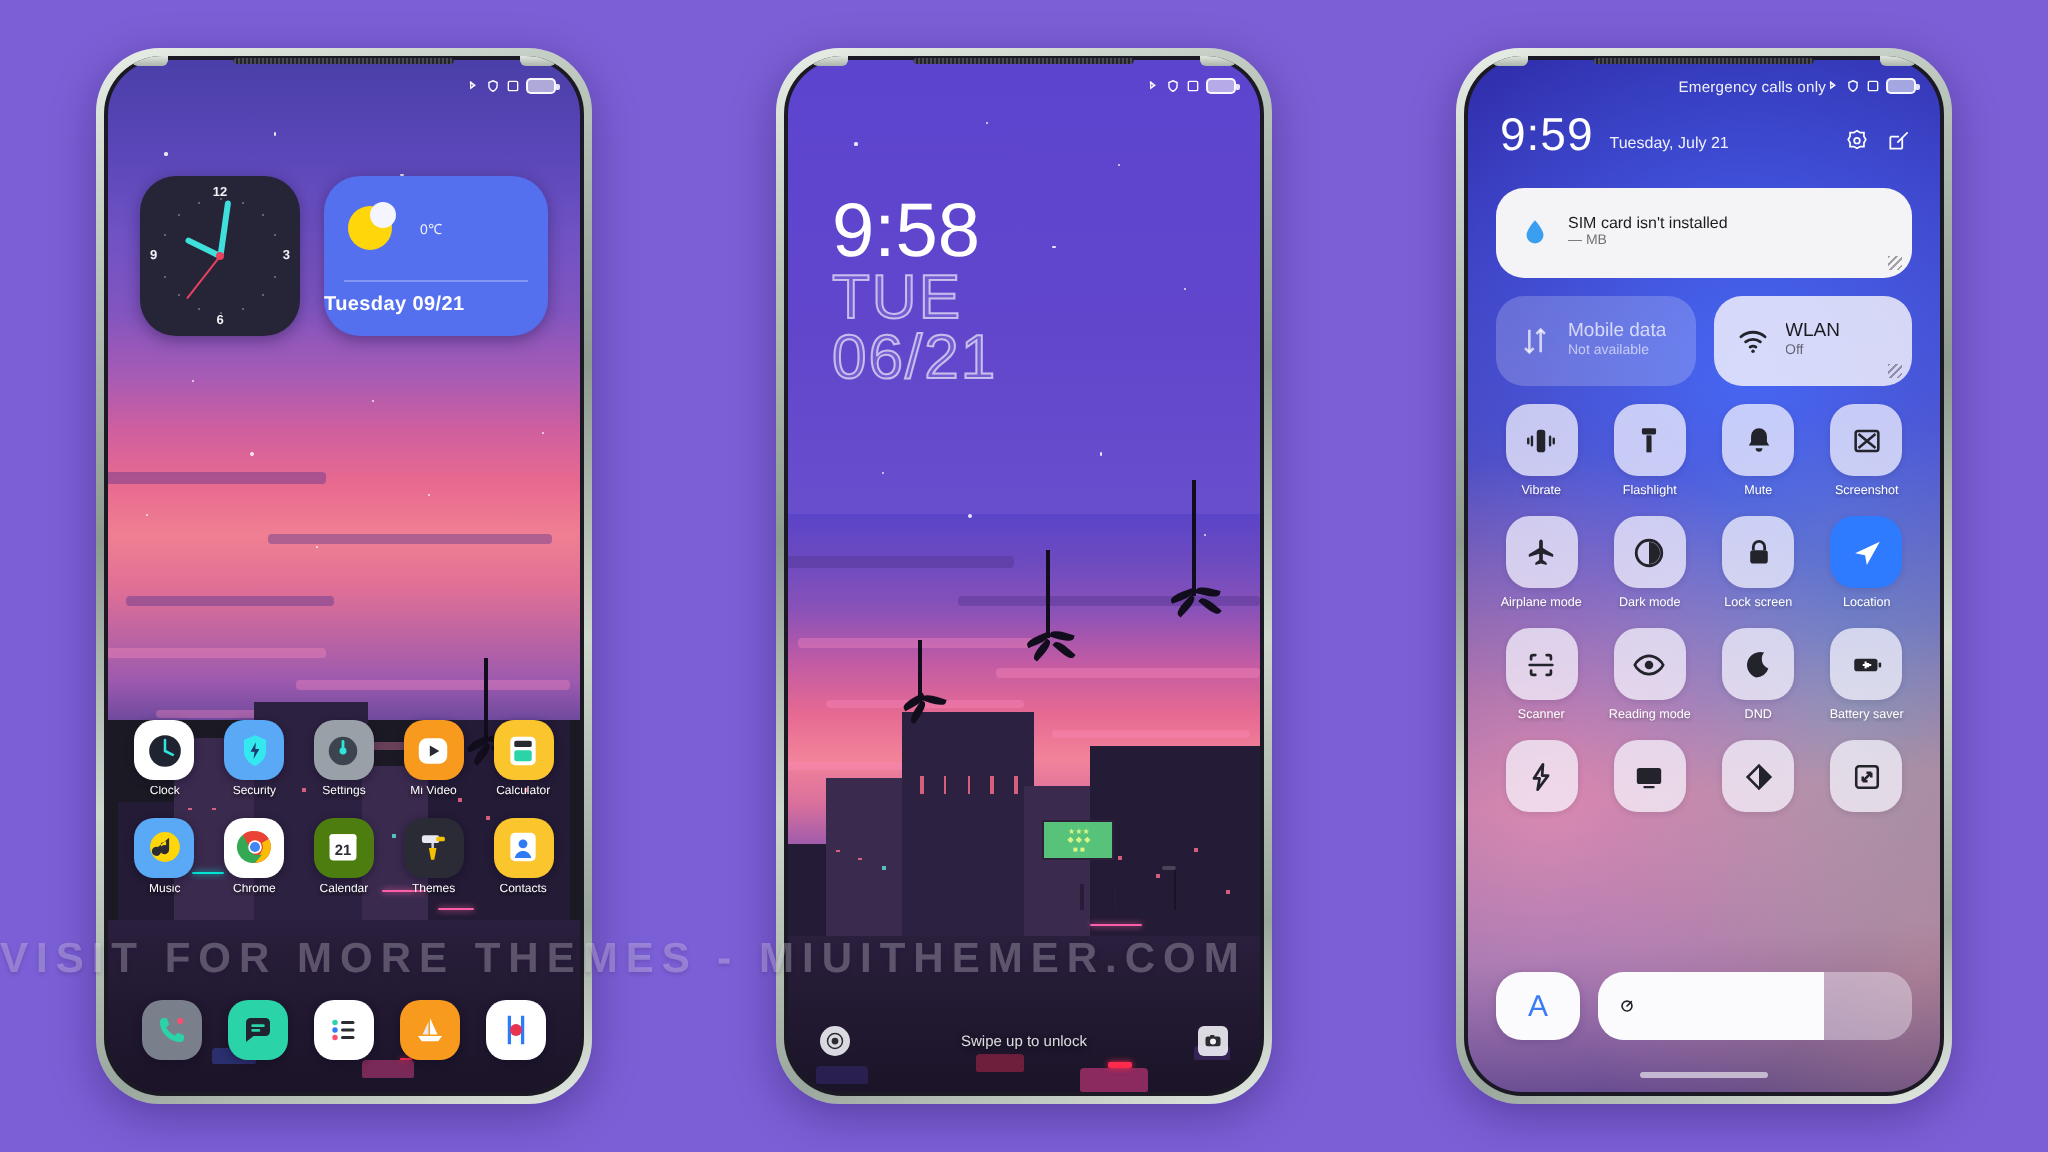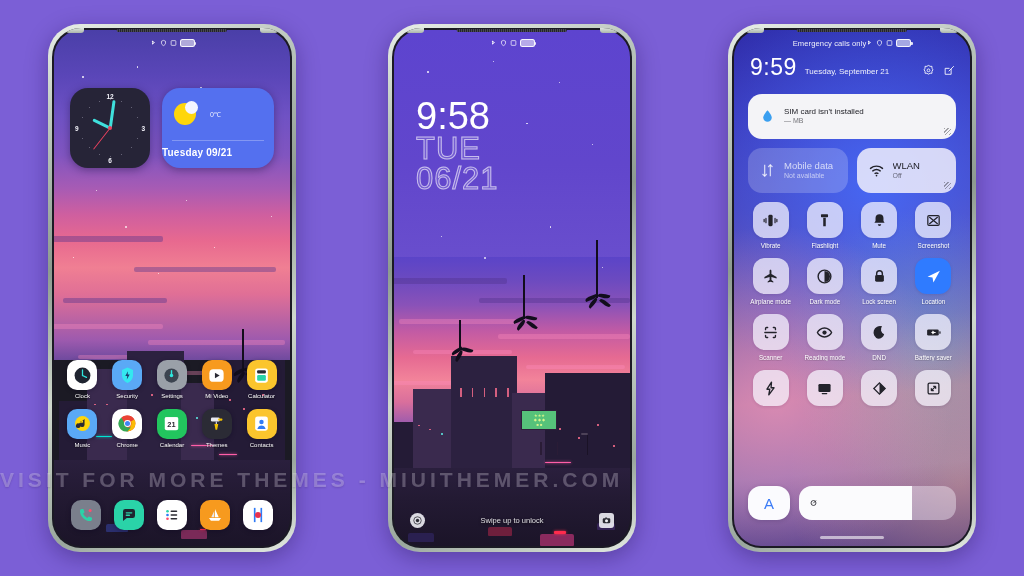--- a/index.html
+++ b/index.html
@@ -48,21 +48,21 @@
   .corner-tab.l { left: 14px; }
   .corner-tab.r { right: 14px; }
 
   #phone1 { left: 48px;  top: 24px;  width: 248px; height: 528px; }
   #phone2 { left: 388px; top: 24px;  width: 248px; height: 528px; }
   #phone3 { left: 728px; top: 24px;  width: 248px; height: 528px; }
 
   
   .statusbar {
     position: absolute; top: 0; left: 0; right: 0; height: 22px;
-    display: flex; align-items: center; justify-content: center;
+    display: flex; align-items: center; justify-content: flex-end;
     padding: 4px 12px 0 12px;
     z-index: 30;
     color: #fff;
     font-size: 7.5px;
   }
   .sb-left { opacity: .92; letter-spacing: .1px; font-size: 7.6px; }
   .sb-right { display: flex; align-items: center; gap: 3px; }
   .sb-ico { width: 7px; height: 8px; display: block; }
   .sb-ico svg { width: 100%; height: 100%; display: block; }
   .battery {
@@ -504,21 +504,21 @@
                   <path d="M12 2a10 10 0 018.66 5H12a5 5 0 00-4.33 2.5L4.2 4.4A10 10 0 0112 2z" fill="#ea4335"></path>
                   <path d="M20.66 7A10 10 0 0112 22l4.3-7.5A5 5 0 0017 12a5 5 0 00-.7-2.5z" fill="#fbbc05"></path>
                   <path d="M12 22A10 10 0 014.2 4.4l4.3 7.4A5 5 0 0012 17h4.3z" fill="#34a853"></path>
                   <circle cx="12" cy="12" r="4.3" fill="#fff"></circle>
                   <circle cx="12" cy="12" r="3.2" fill="#4285f4"></circle>
                 </svg>
             </div>
             <div class="app-lbl">Chrome</div>
           </div>
           <div class="app">
-            <div class="app-ico" style="background:#22c55e">
+            <div class="app-ico" style="background:#4d7c0f">
               <svg viewBox="0 0 24 24">
                   <rect x="3.5" y="4" width="17" height="16.5" rx="2.5" fill="#fff"></rect>
                   <rect x="3.5" y="4" width="17" height="3.6" rx="1.6" fill="#fff"></rect>
                   <text x="12" y="16.8" font-family="Liberation Sans, sans-serif" font-size="9.4" font-weight="bold" fill="#2b2b33" text-anchor="middle">21</text>
                 </svg>
             </div>
             <div class="app-lbl">Calendar</div>
           </div>
           <div class="app">
             <div class="app-ico" style="background:#2b2b35">
@@ -760,21 +760,21 @@
             <svg viewBox="0 0 24 24" fill="none" stroke="#fff" stroke-width="2.4">
                 <rect x="4" y="4" width="16" height="16" rx="2"></rect>
               </svg>
           </span>
           <span class="battery"></span>
         </div>
       </div>
 
       <div class="cc-head">
         <div class="cc-time">9:59</div>
-        <div class="cc-date">Tuesday, September 21</div>
+        <div class="cc-date">Tuesday, July 21</div>
         <div class="cc-hicon">
           <svg viewBox="0 0 24 24" fill="none" stroke="#fff" stroke-width="1.6">
               <path d="M12 2.6l3 1.7h3.4v3.4l1.7 3-1.7 3v3.4H15l-3 1.7-3-1.7H5.6v-3.4l-1.7-3 1.7-3V4.3H9z"></path>
               <circle cx="12" cy="11.7" r="2.6"></circle>
             </svg>
         </div>
         <div class="cc-hicon">
           <svg viewBox="0 0 24 24" fill="none" stroke="#fff" stroke-width="1.6">
               <path d="M4 8v11h11"></path>
               <path d="M4 8h8"></path>

